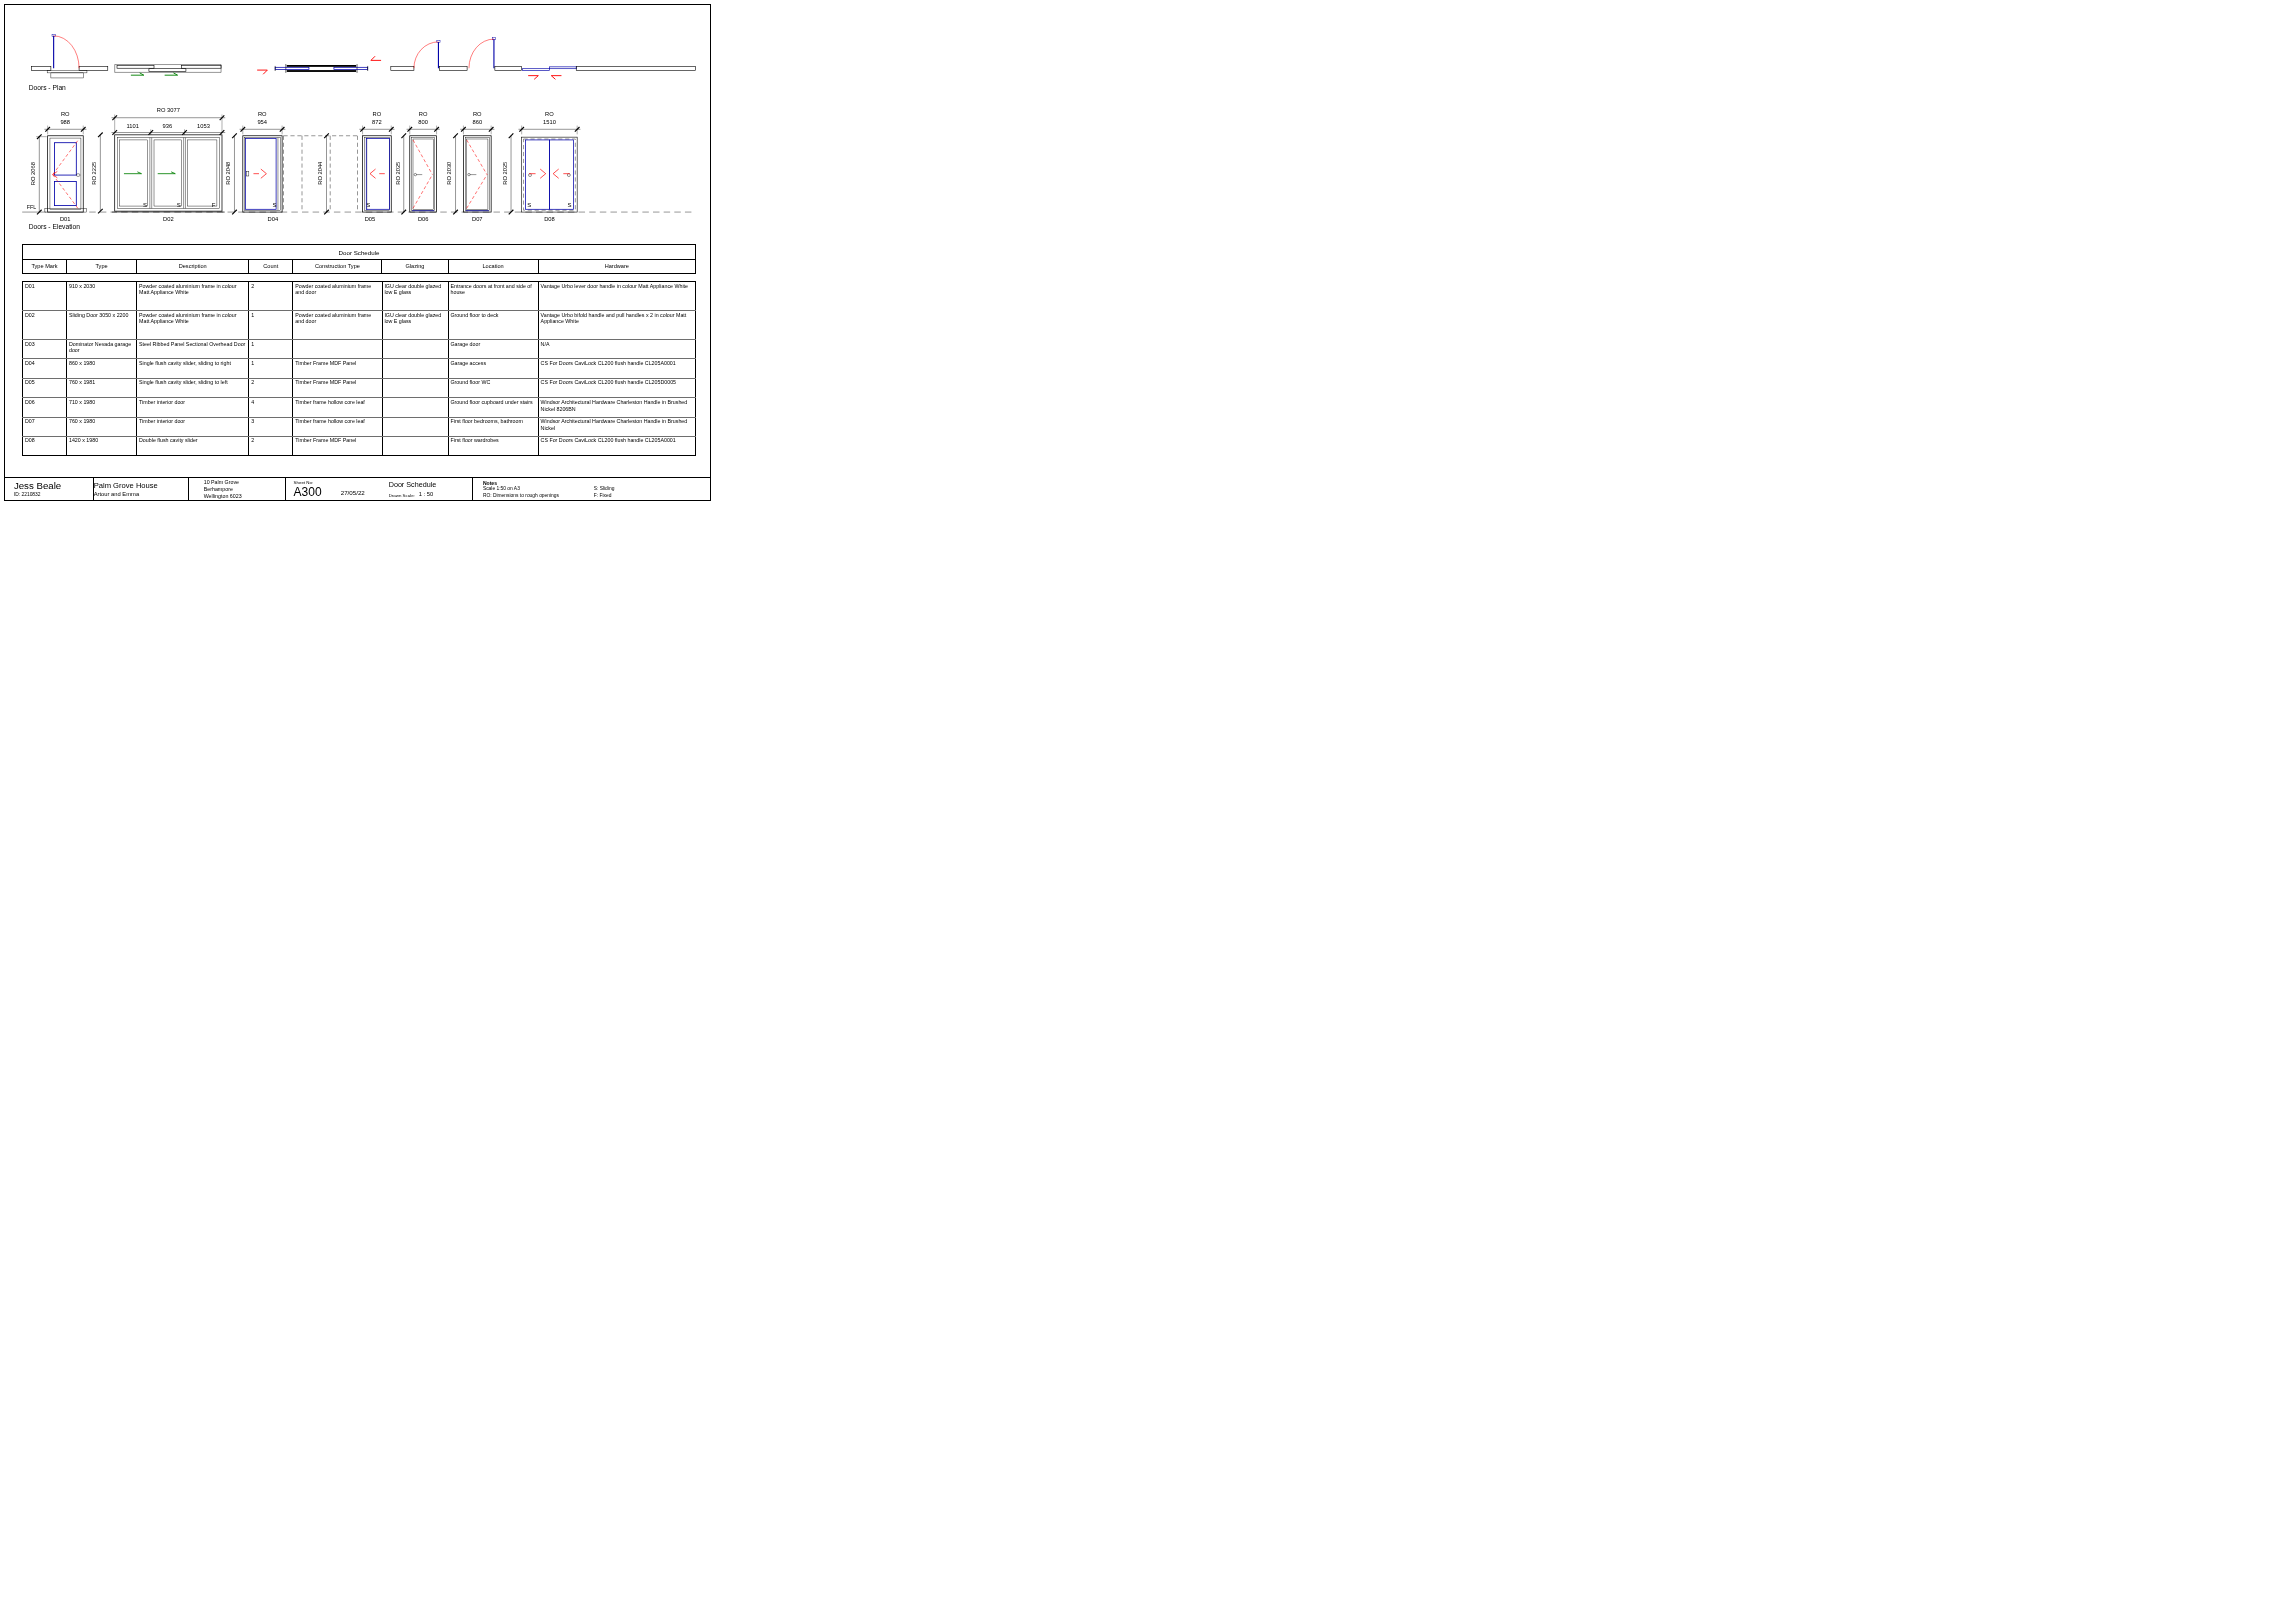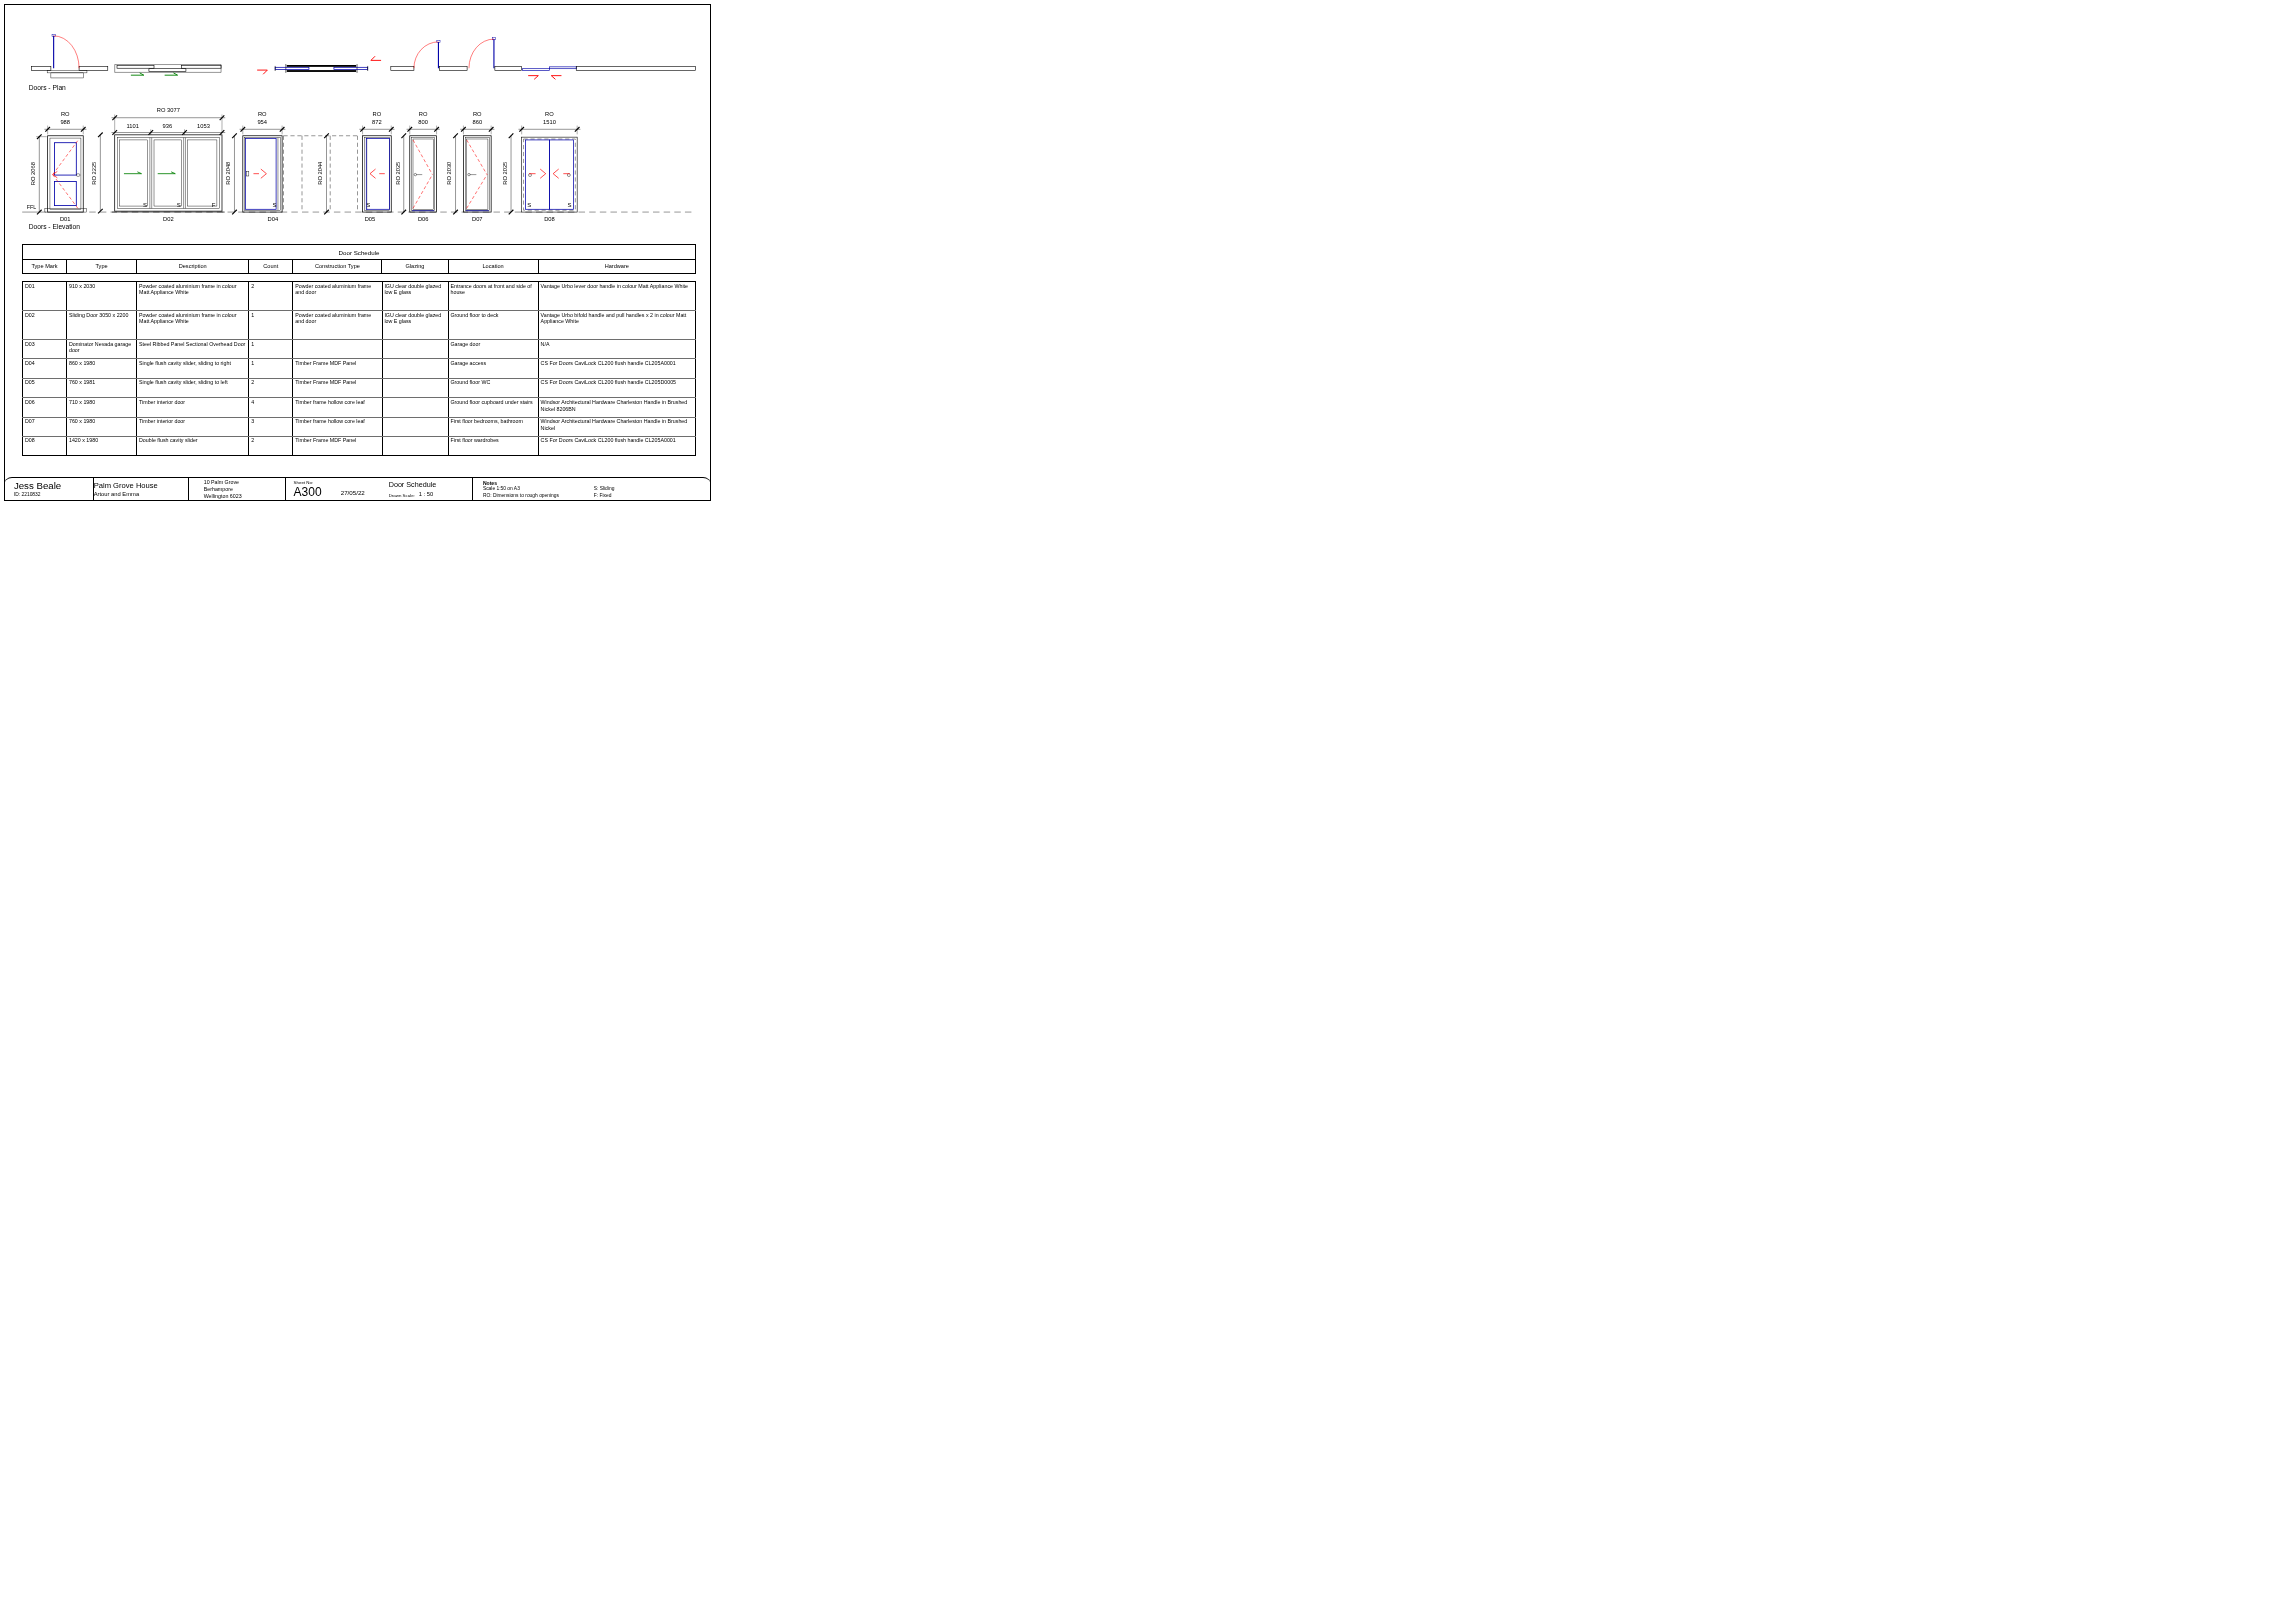--- a/index.html
+++ b/index.html
@@ -24,21 +24,21 @@
   .sched-body td{border-left:0.5px solid #000;border-right:0.5px solid #000;
                  border-top:0.5px solid #6e6e6e;border-bottom:0.5px solid #6e6e6e;
                  vertical-align:top;font-size:5.3px;line-height:1.32;padding:0.5px 1.9px;overflow:hidden;}
   .sched-body tr:first-child td{border-top:0.5px solid #000;}
   .sched-body tr:last-child td{border-bottom:0.5px solid #000;}
   .sched-body tr{height:19.4px;}
   .sched-body tr.tall{height:29px;}
 
   
   .titleblock{position:absolute;left:3.7px;top:477px;width:707px;height:24px;
-              border-top:0.5px solid #000;box-sizing:border-box;border-radius:8px;}
+              border-top:0.5px solid #000;box-sizing:border-box;}
   .tb-cell{position:absolute;top:0;height:100%;box-sizing:border-box;}
   .tb-div{border-left:0.5px solid #000;}
   .tb-author{left:0;width:89px;padding:1.9px 0 0 10.2px;}
   .tb-author .big{font-size:9.7px;}
   .tb-author .small{font-size:4.9px;margin-top:1.4px;}
   .tb-project{left:89px;width:94px;padding-top:2.8px;}
   .tb-project .big{font-size:7.6px;}
   .tb-project .small{font-size:5.8px;margin-top:1.4px;}
   .tb-address{left:184px;width:98px;padding:1.4px 0 0 15px;font-size:5.3px;line-height:1.3;}
   .tb-sheet{left:281px;width:187px;}

